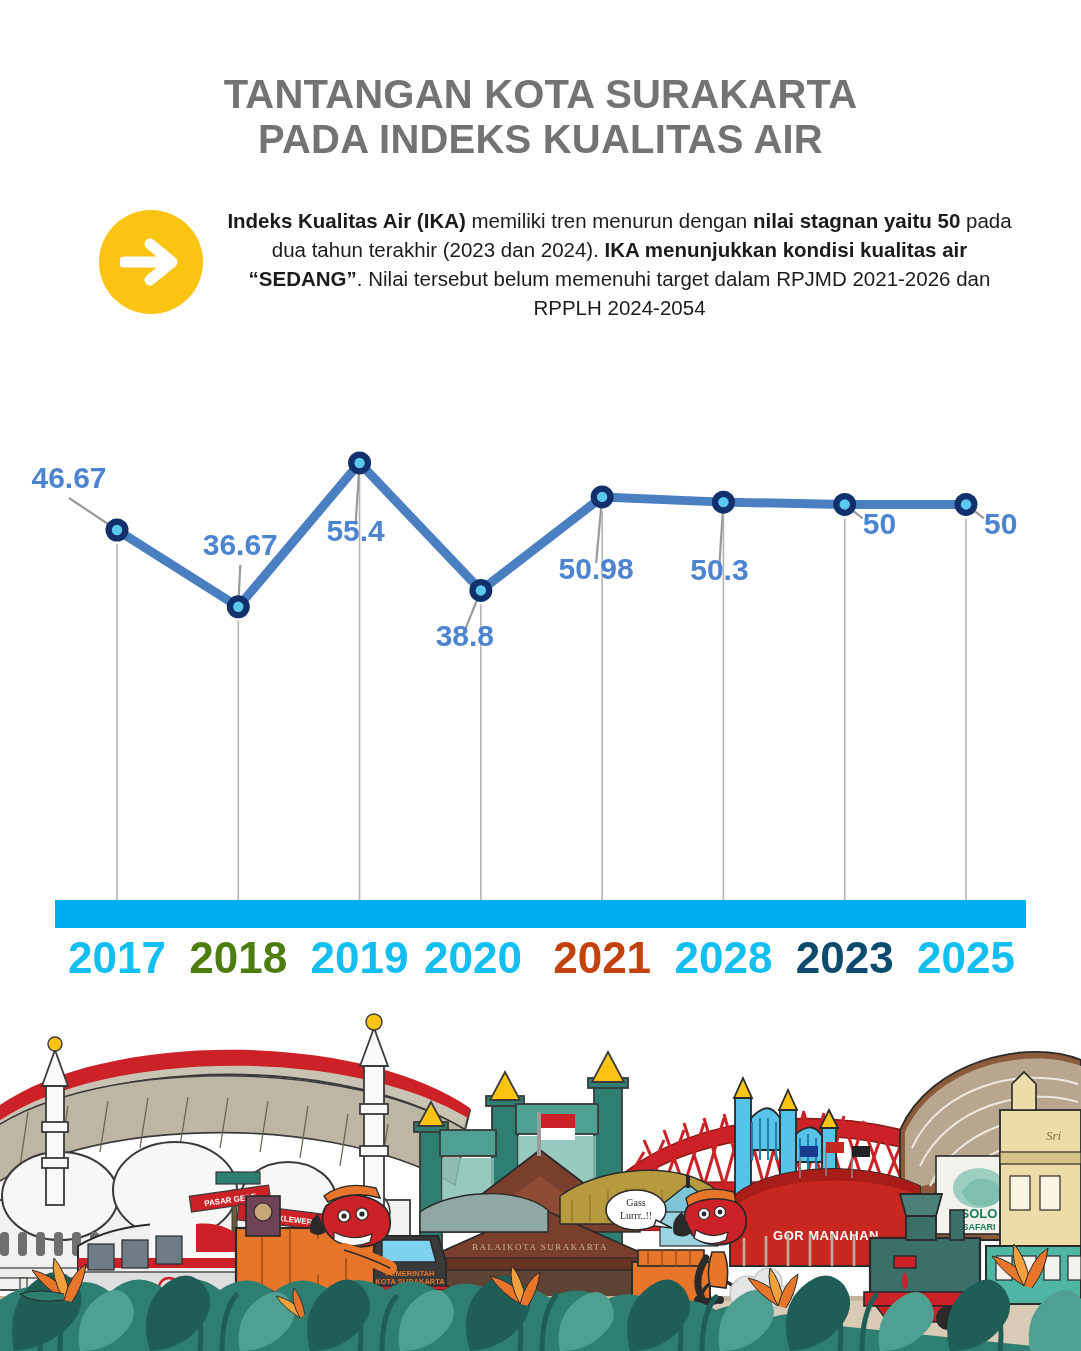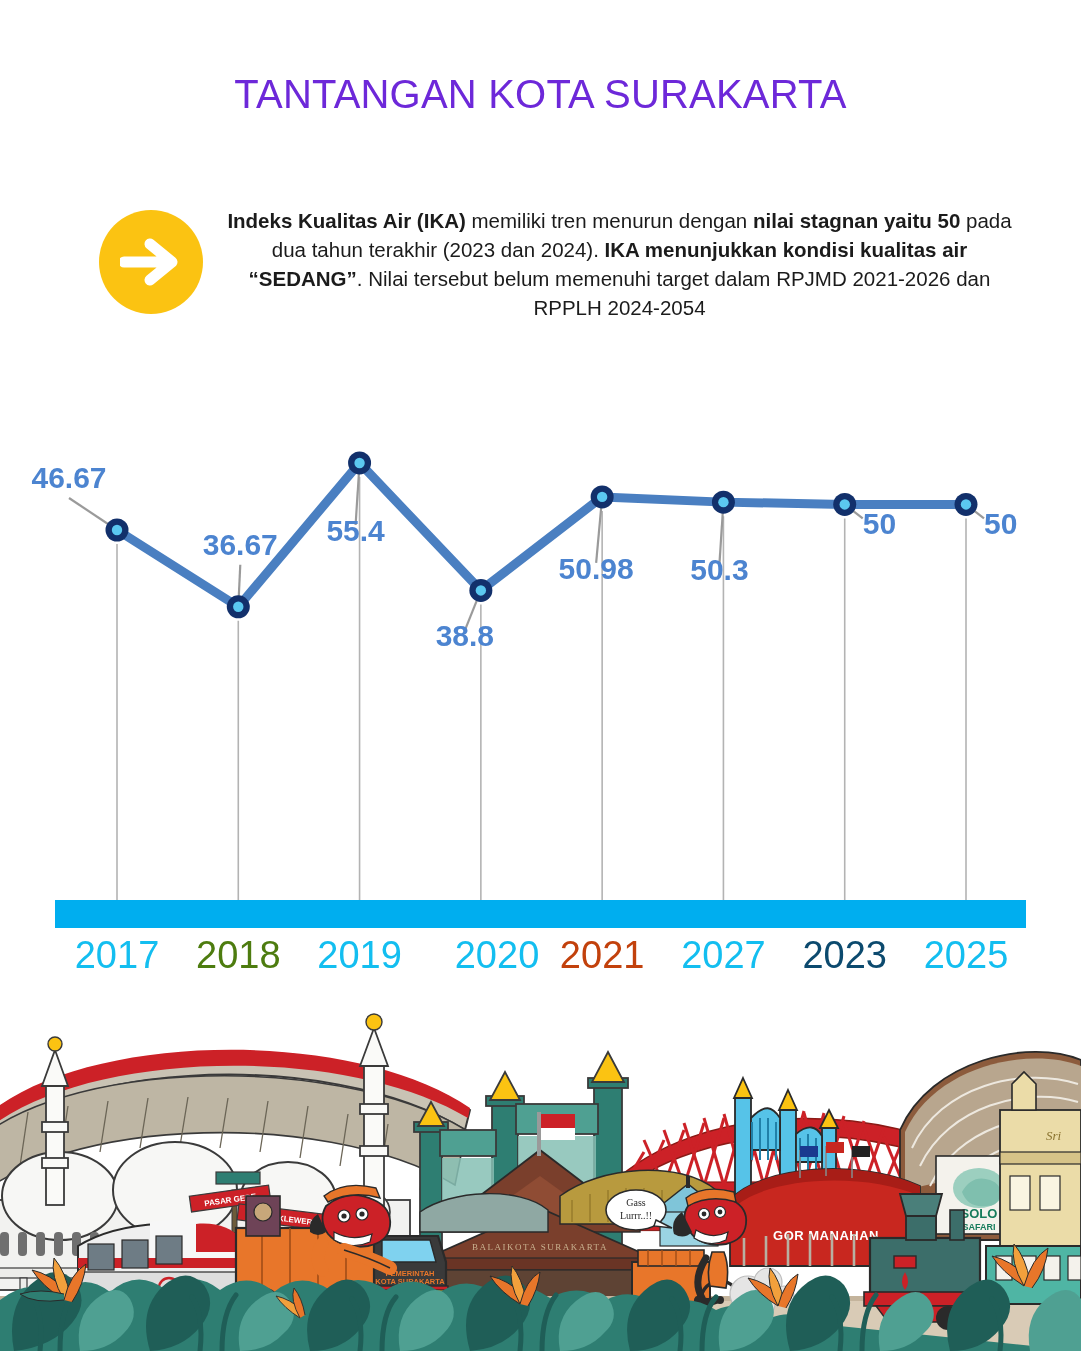--- a/index.html
+++ b/index.html
@@ -10,22 +10,22 @@
     overflow: hidden;
   }
   .page { position: relative; width: 1081px; height: 1351px; background:#fff; }
 
   
   .title-block {
     position: absolute; top: 72px; left: 0; width: 1081px;
     text-align: center;
   }
   .title-line {
-    color: #6d28d9;
-    font-weight: 400;
+    color: #737373;
+    font-weight: 700;
     font-size: 40px;
     letter-spacing: 0.2px;
     line-height: 1.12;
     white-space: nowrap;
   }
 
   
   .intro {
     position: absolute; top: 200px; left: 16px; width: 1081px;
     display: flex; align-items: flex-start; justify-content: center;
@@ -66,22 +66,22 @@
   .years-row {
     position: absolute;
     left: 55px; top: 936px;
     width: 971px; height: 56px;
   }
   .year-label {
     position: absolute;
     top: 0;
     transform: translateX(-50%);
     color: #13BEF0;
-    font-weight: 400;
-    font-size: 38px;
+    font-weight: 700;
+    font-size: 44px;
     line-height: 1;
     white-space: nowrap;
   }
 
   
   .illustration {
     position: absolute;
     left: 0; top: 1000px;
     width: 1081px; height: 351px;
     overflow: hidden;
@@ -89,20 +89,21 @@
   }
   .illustration svg { display:block; }
 </style>
 </head>
 <body>
 
 <div class="page">
 
   <div class="title-block">
     <div class="title-line">TANTANGAN KOTA SURAKARTA</div>
+    <div class="title-line">PADA INDEKS KUALITAS AIR</div>
   </div>
 
   <div class="intro">
     <div class="arrow-badge">
       <svg width="62" height="56" viewBox="0 0 62 56" aria-hidden="true">
         <path d="M4 28 H44 M30 10 L52 28 L30 46" fill="none" stroke="#ffffff" stroke-width="11" stroke-linecap="round" stroke-linejoin="round"></path>
       </svg>
     </div>
     <div class="paragraph"><b>Indeks Kualitas Air (IKA)</b><span> memiliki tren menurun dengan </span><b>nilai stagnan yaitu 50</b><span> pada dua tahun terakhir (2023 dan 2024). </span><b>IKA menunjukkan kondisi kualitas air “SEDANG”</b><span>. Nilai tersebut belum memenuhi target dalam RPJMD 2021-2026 dan RPPLH 2024-2054</span></div>
   </div>
@@ -160,23 +161,23 @@
         </g>
     </svg>
   </div>
 
   <div class="axis-bar" style="background: rgb(0, 174, 239);"></div>
 
   <div class="years-row" id="years-row">
       <div class="year-label" style="left: 62px; color: rgb(19, 190, 240);">2017</div>
       <div class="year-label" style="left: 183.286px; color: #4d7c0f;">2018</div>
       <div class="year-label" style="left: 304.571px; color: rgb(19, 190, 240);">2019</div>
-      <div class="year-label" style="left: 442px; color: rgb(19, 190, 240);">2020</div>
+      <div class="year-label" style="left: 418px; color: rgb(19, 190, 240);">2020</div>
       <div class="year-label" style="left: 547.143px; color: #c2410c;">2021</div>
-      <div class="year-label" style="left: 668.429px; color: rgb(19, 190, 240);">2027</div>
+      <div class="year-label" style="left: 668.429px; color: rgb(19, 190, 240);">2028</div>
       <div class="year-label" style="left: 789.714px; color: #0c4a6e;">2023</div>
       <div class="year-label" style="left: 911px; color: rgb(19, 190, 240);">2025</div>
     </div>
 
   <div class="illustration">
     <svg width="1081" height="351" viewBox="0 0 1081 351" aria-hidden="true">
       <defs>
         <clipPath id="clipAll">
             <rect x="0" y="0" width="1081" height="351"></rect>
           </clipPath>

